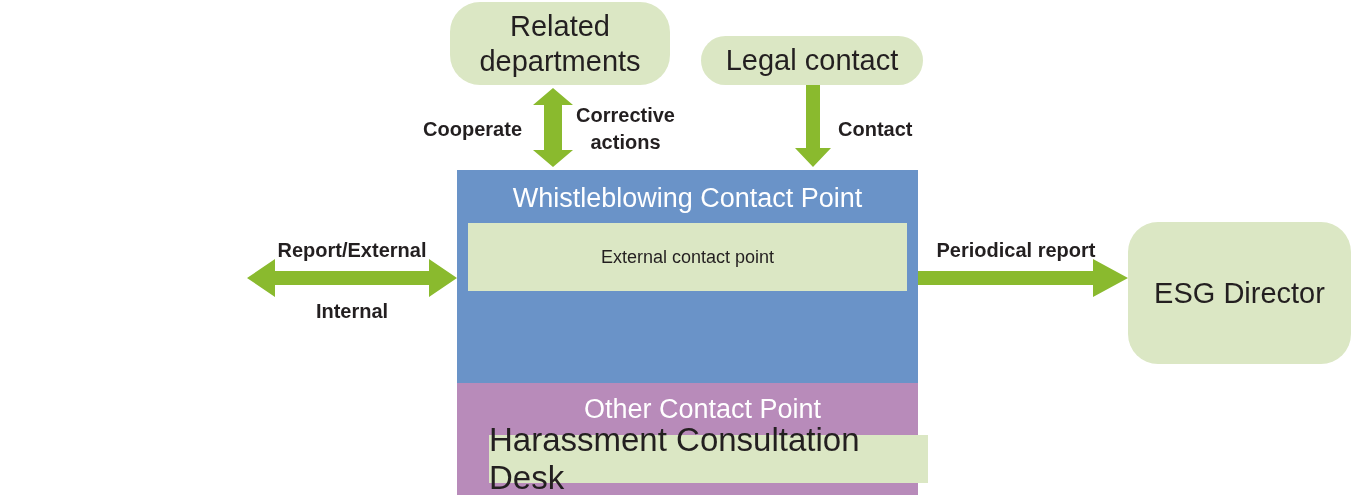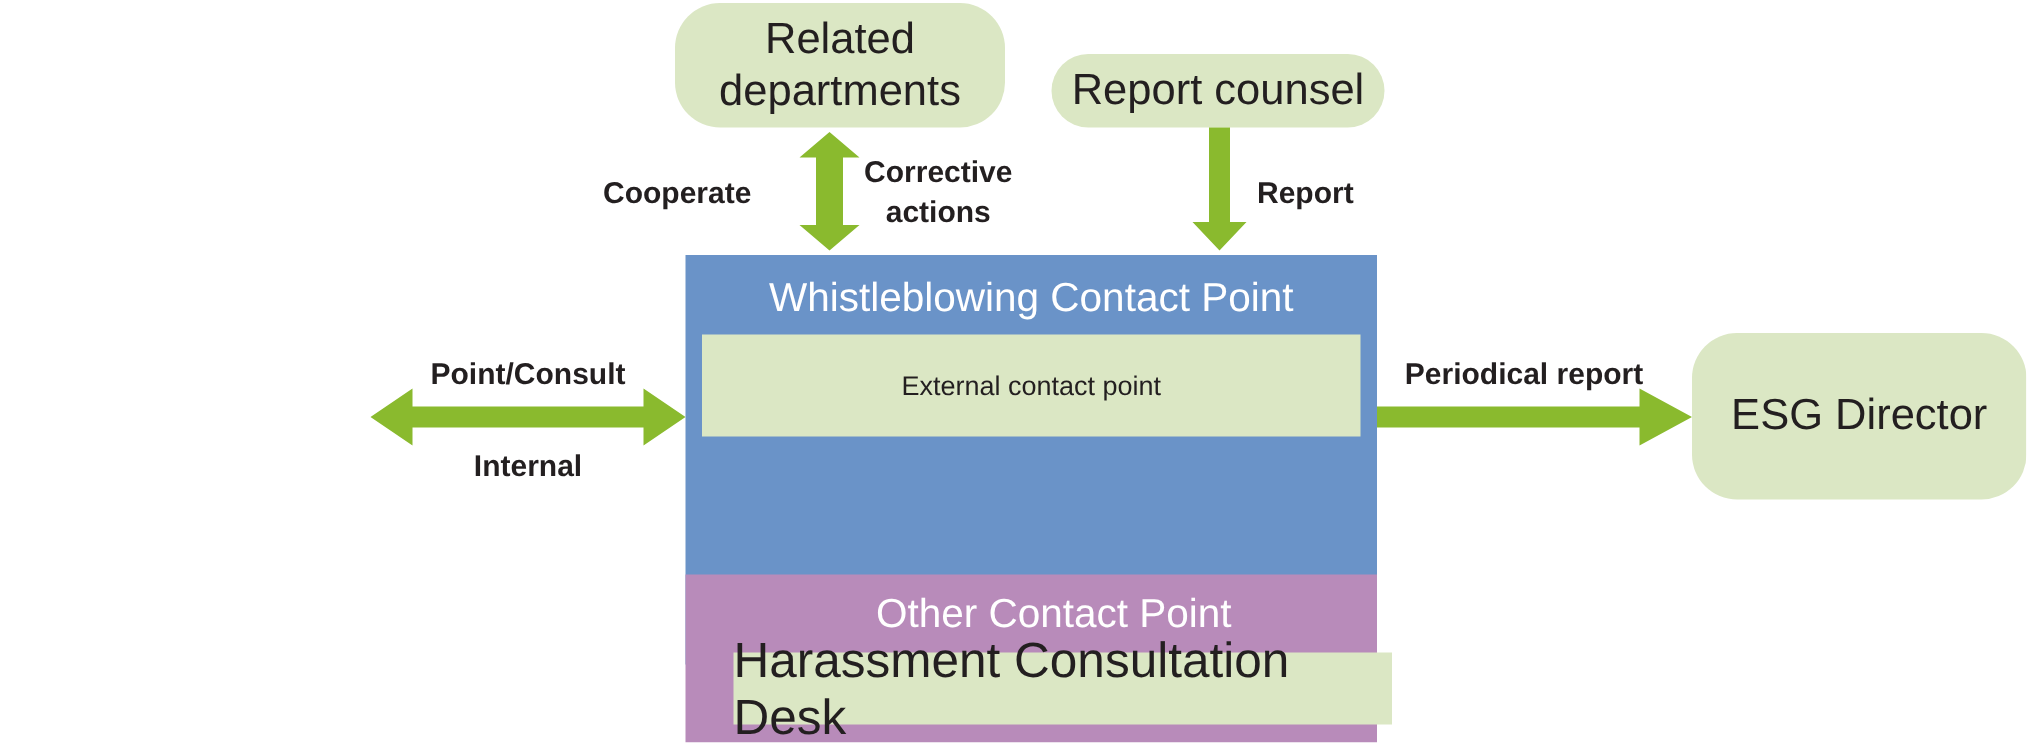--- a/index.html
+++ b/index.html
@@ -24,21 +24,21 @@
   .green-box {
     background: var(--light-green, #dbe7c4);
     color: var(--text-dark, #231f20);
     font-size: 29px;
     line-height: 35px;
   }
   .multiline { white-space: pre-line; }
   #related-departments { left: 450px; top: 2px;  width: 220px; height: 83px; }
   #legal-counsel       { left: 701px; top: 36px; width: 222px; height: 49px; }
   #whistleblowers      { left: 0px;   top: 222px; width: 247px; height: 111px; }
-  #esg-director        { left: 1128px; top: 222px; width: 223px; height: 111px; }
+  #esg-director        { left: 1128px; top: 222px; width: 223px; height: 142px; }
 
   .panel { position: absolute; box-sizing: border-box; }
   #wcp-panel { left: 457px; top: 170px; width: 461px; height: 273px; background: var(--panel-blue, #6a93c8); }
   #ocp-panel { left: 457px; top: 383px; width: 461px; height: 144px; background: var(--panel-purple, #b88bba); padding-left: 30px; }
   .panel-title {
     color: var(--text-light, #ffffff);
     font-size: 27px;
     text-align: center;
   }
   #wcp-panel .panel-title { margin-top: 13px; }
@@ -67,37 +67,37 @@
   .arrow { fill: var(--arrow-green, #8aba2e); }
 
   .alabel {
     position: absolute;
     font-size: 20px;
     font-weight: bold;
     line-height: 25px;
     color: var(--text-dark, #231f20);
   }
   .alabel.center { text-align: center; }
-  .alabel.right  { text-align: left; }
+  .alabel.right  { text-align: right; }
   #cooperate-label          { left: 402px; top: 117px; width: 120px; }
   #corrective-actions-label { left: 568px; top: 102px; width: 115px; line-height: 27px; }
   #advices-label            { left: 838px; top: 117px; }
   #report-consult-label     { left: 252px; top: 238px; width: 200px; }
   #feedback-label           { left: 252px; top: 299px; width: 200px; }
   #periodical-report-label  { left: 918px; top: 238px; width: 196px; }
 </style>
 </head>
 <body>
 
 <div class="canvas">
 
   <div class="box green-box multiline" id="related-departments">Related
 departments</div>
 
-  <div class="box green-box" id="legal-counsel">Report counsel</div>
+  <div class="box green-box" id="legal-counsel">Legal contact</div>
 
 
   <div class="box green-box" id="esg-director">ESG Director</div>
 
   <div class="panel" id="wcp-panel">
     <div class="panel-title">Whistleblowing Contact Point</div>
     <div class="inner-box" id="external-contact-point">External contact point</div>
   </div>
 
   <div class="panel" id="ocp-panel">
@@ -110,21 +110,21 @@
     <polygon class="arrow" points="806,85 820,85 820,148 831,148 813,167 795,148 806,148"></polygon>
     <polygon class="arrow" points="247,278 275,259 275,271 429,271 429,259 457,278 429,297 429,285 275,285 275,297"></polygon>
     <polygon class="arrow" points="918,271 1093,271 1093,259 1128,278 1093,297 1093,285 918,285"></polygon>
   </svg>
 
   <div class="alabel right" id="cooperate-label">Cooperate</div>
 
   <div class="alabel center multiline" id="corrective-actions-label">Corrective
 actions</div>
 
-  <div class="alabel" id="advices-label">Report</div>
+  <div class="alabel" id="advices-label">Contact</div>
 
-  <div class="alabel center" id="report-consult-label">Point/Consult</div>
+  <div class="alabel center" id="report-consult-label">Report/External</div>
 
   <div class="alabel center" id="feedback-label">Internal</div>
 
   <div class="alabel center" id="periodical-report-label">Periodical report</div>
 
 </div>
 
 </body></html>

